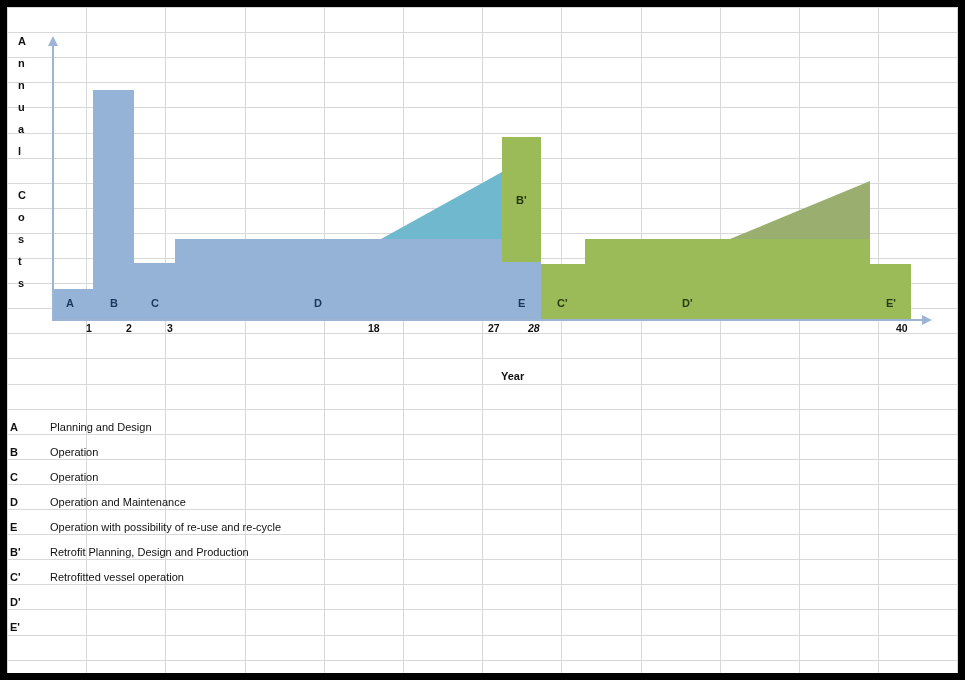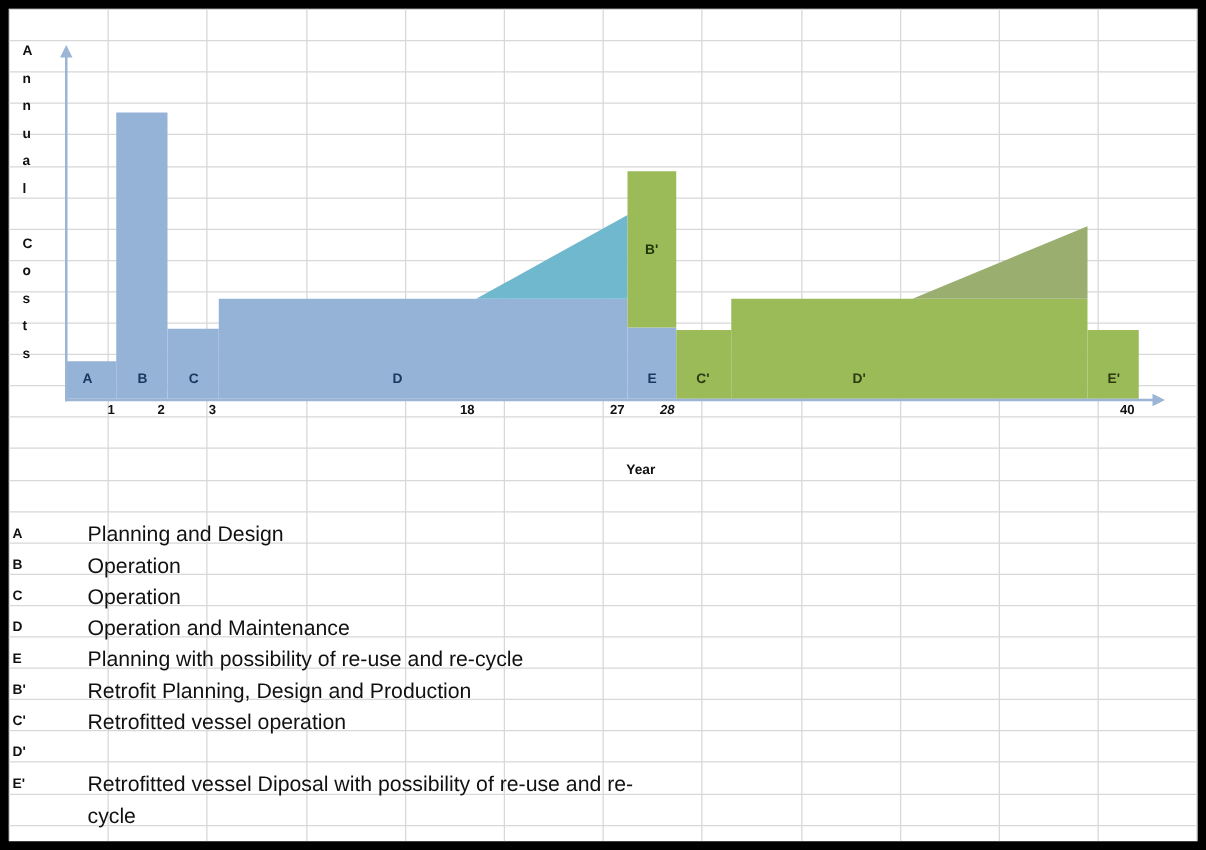--- a/index.html
+++ b/index.html
@@ -33,21 +33,21 @@
   .lbl{position:absolute;font-family:"Liberation Sans",sans-serif;color:#1f3864;white-space:nowrap;}
   .seg-lbl{font-size:11px;color:#17375e;font-weight:600;}
   .tick-lbl{font-size:10.5px;color:#111111;font-weight:700;}
   .axis-title{font-size:11px;color:#111111;font-weight:600;}
   .ylab-char{position:absolute;font-size:11px;color:#111111;font-weight:700;left:18px;}
 
   
   .legend{position:absolute;left:8px;top:415px;width:500px;}
   .leg-row{position:relative;height:25px;line-height:25px;}
   .leg-key{position:absolute;left:2px;top:0;font-size:11px;color:#111111;font-weight:700;}
-  .leg-txt{position:absolute;left:62px;top:0;font-size:17px;color:#111111;}
+  .leg-txt{position:absolute;left:42px;top:0;font-size:11px;color:#111111;}
 </style>
 </head>
 <body>
 
 <div id="root">
   <div class="frame"></div>
 
   <div class="grid" id="grid-layer">
       <div class="gline-v" style="left: 0px;"></div>
       <div class="gline-v" style="left: 79px;"></div>
@@ -168,31 +168,30 @@
       <div class="leg-row">
         <span class="leg-key">C</span>
         <span class="leg-txt">Operation</span>
       </div>
       <div class="leg-row">
         <span class="leg-key">D</span>
         <span class="leg-txt">Operation and Maintenance</span>
       </div>
       <div class="leg-row">
         <span class="leg-key">E</span>
-        <span class="leg-txt">Planning with possibility of re-use and re-cycle</span>
+        <span class="leg-txt">Operation with possibility of re-use and re-cycle</span>
       </div>
       <div class="leg-row">
         <span class="leg-key">B'</span>
         <span class="leg-txt">Retrofit Planning, Design and Production</span>
       </div>
       <div class="leg-row">
         <span class="leg-key">C'</span>
         <span class="leg-txt">Retrofitted vessel operation</span>
       </div>
       <div class="leg-row">
         <span class="leg-key">D'</span>
       </div>
       <div class="leg-row">
         <span class="leg-key">E'</span>
-        <span class="leg-txt">Retrofitted vessel Diposal with possibility of re-use and re-cycle</span>
       </div>
     </div>
 </div>
 
 </body></html>

